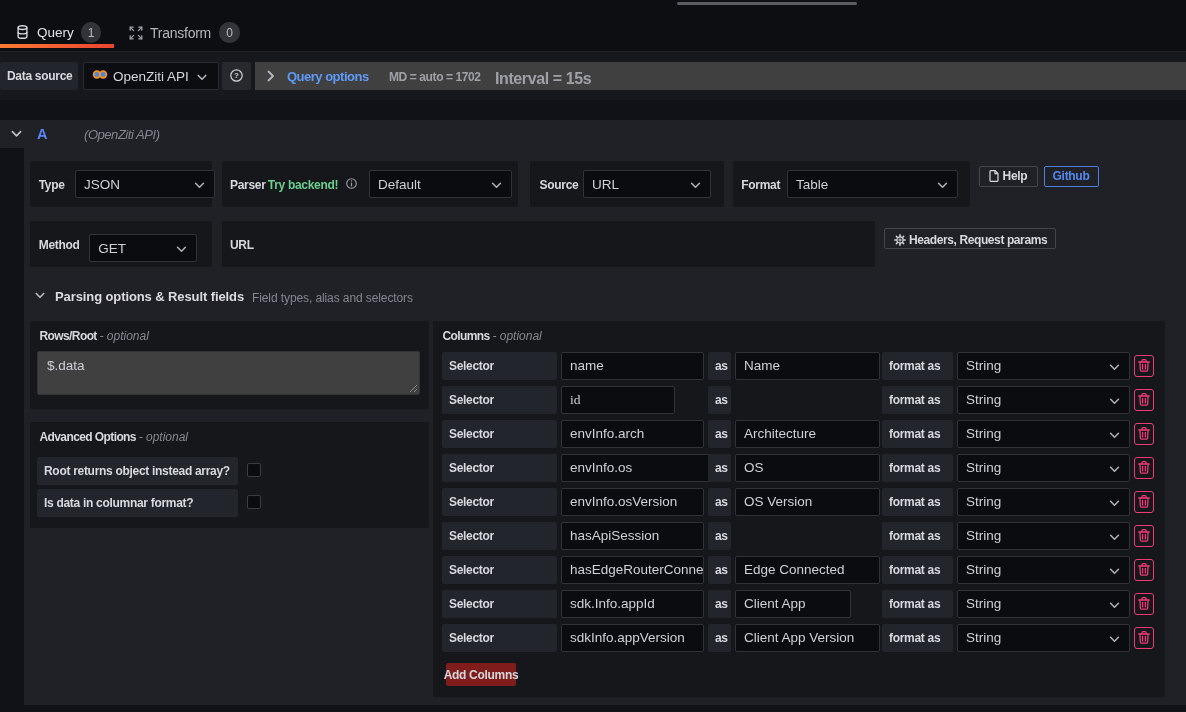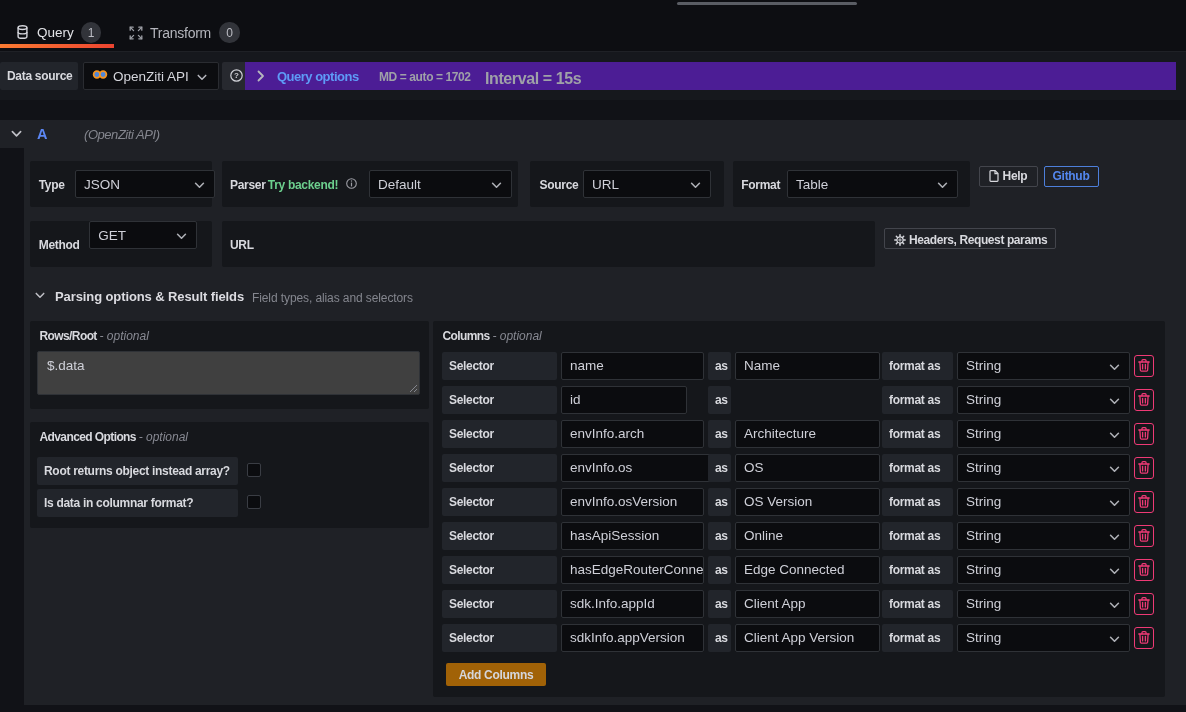--- a/index.html
+++ b/index.html
@@ -64,21 +64,21 @@
           <path d="M1.5 1.5 L6 6 L10.5 1.5" fill="none" stroke="#b7b8bf" stroke-width="1.8" stroke-linecap="round" stroke-linejoin="round"></path>
         </svg>
       </div>
     </div>
   <div class="abs" style="left:222px;top:10px;width:29px;height:28px;background:#27292f;border-radius:2px;">
       <svg class="abs" style="left:8px;top:7px;" width="13" height="13" viewBox="0 0 13 13">
         <circle cx="6.5" cy="6.5" r="5.7" fill="none" stroke="#cfd0d6" stroke-width="1.2"></circle>
         <text x="6.5" y="9.3" text-anchor="middle" font-size="8" font-weight="bold" fill="#cfd0d6" font-family="Liberation Sans">?</text>
       </svg>
     </div>
-  <div class="abs" style="left:245px;top:10px;width:931px;height:28px;background:#4c1d95;">
+  <div class="abs" style="left:255px;top:10px;width:931px;height:28px;background:#404040;">
     <div class="abs" style="left:12px;top:8px;">
         <svg width="8" height="12" viewBox="0 0 8 12">
           <path d="M1.5 1.5 L6 6 L1.5 10.5" fill="none" stroke="#b6b7bd" stroke-width="1.8" stroke-linecap="round" stroke-linejoin="round"></path>
         </svg>
       </div>
     <div class="abs" style="left:32px;top:7px;font-size:13px;font-weight:bold;letter-spacing:-0.5px;color:#5e9bf7;">Query options</div>
     <div class="abs" style="left:134px;top:7.5px;font-size:12px;font-weight:bold;letter-spacing:-0.4px;color:#9fa1a8;">MD = auto = 1702</div>
     <div class="abs" style="left:240px;top:7.5px;font-size:16px;font-weight:bold;letter-spacing:-0.4px;color:#9fa1a8;">Interval = 15s</div>
   </div>
 </div>
@@ -133,21 +133,21 @@
         <path d="M1 1.5 A0.8 0.8 0 0 1 1.8 0.7 H6.2 L9 3.5 V10.5 A0.8 0.8 0 0 1 8.2 11.3 H1.8 A0.8 0.8 0 0 1 1 10.5 Z" fill="none" stroke="#d8d9de" stroke-width="1.2"></path>
         <path d="M6 0.9 V3.7 H8.8" fill="none" stroke="#d8d9de" stroke-width="1.2"></path>
       </svg>
     <span style="font-size:12px;font-weight:bold;letter-spacing:-0.3px;color:#d8d9de;">Help</span>
     </div>
   <div class="abs" style="left:1019.5px;top:17.5px;width:55px;height:21px;border:1px solid #4d7fdb;border-radius:2px;display:flex;align-items:center;justify-content:center;">
     <span style="font-size:12px;font-weight:bold;letter-spacing:-0.3px;color:#5488f0;">Github</span>
     </div>
   <div class="box" style="left:5.5px;top:72.5px;width:182px;height:46px;"></div>
   <div class="lbl" style="left:14.7px;top:89.5px;">Method</div>
-  <div class="select" style="left:65.3px;top:73px;width:107.7px;">GET<span class="chev">
+  <div class="select" style="left:65.3px;top:86px;width:107.7px;">GET<span class="chev">
         <svg width="11" height="7" viewBox="0 0 12 8">
           <path d="M1.5 1.5 L6 6 L10.5 1.5" fill="none" stroke="#aeb0b6" stroke-width="1.8" stroke-linecap="round" stroke-linejoin="round"></path>
         </svg>
       </span></div>
   <div class="box" style="left:198px;top:72.5px;width:653px;height:46px;"></div>
   <div class="lbl" style="left:206px;top:89.5px;">URL</div>
   <div class="abs" style="left:860px;top:80px;width:172px;height:21px;border:1px solid #43454c;border-radius:2px;">
     <svg class="abs" style="left:9px;top:4.5px;" width="12" height="12" viewBox="0 0 12 12" fill="none" stroke="#d8d9de">
       <circle cx="6" cy="6" r="3.1" stroke-width="1.2"></circle>
       <circle cx="6" cy="6" r="1.1" stroke-width="1"></circle>
@@ -200,21 +200,21 @@
   <div class="abs" style="left:1110px;top:206.5px;width:20px;height:22px;border:1.5px solid #ef3a76;border-radius:3px;display:flex;align-items:center;justify-content:center;">
       <svg width="12" height="13" viewBox="0 0 12 13" fill="none" stroke="#ef3a76" stroke-width="1.3" stroke-linecap="round">
   <path d="M0.8 3 H11.2"></path>
         <path d="M4 2.8 V1.6 A0.9 0.9 0 0 1 4.9 0.7 H7.1 A0.9 0.9 0 0 1 8 1.6 V2.8"></path>
   <path d="M1.9 3.2 L2.4 11.2 A1 1 0 0 0 3.4 12.1 H8.6 A1 1 0 0 0 9.6 11.2 L10.1 3.2"></path>
   <path d="M4.6 5.4 V9.9"></path>
         <path d="M7.4 5.4 V9.9"></path>
       </svg>
     </div>
   <div class="chip" style="left:418px;top:237.5px;width:115px;">Selector</div>
-  <div class="input" style="left:537px;top:237.5px;width:126px;overflow:hidden;">id</div>
+  <div class="input" style="left:537px;top:237.5px;width:114px;overflow:hidden;font-family:Liberation Serif, serif;">id</div>
   <div class="chip" style="left:684px;top:237.5px;width:23px;">as</div>
   <div class="chip" style="left:858px;top:237.5px;width:71px;">format as</div>
   <div class="select" style="left:933px;top:237.5px;width:173px;">String<span class="chev">
         <svg width="11" height="7" viewBox="0 0 12 8">
           <path d="M1.5 1.5 L6 6 L10.5 1.5" fill="none" stroke="#aeb0b6" stroke-width="1.8" stroke-linecap="round" stroke-linejoin="round"></path>
         </svg>
       </span></div>
   <div class="abs" style="left:1110px;top:240.5px;width:20px;height:22px;border:1.5px solid #ef3a76;border-radius:3px;display:flex;align-items:center;justify-content:center;">
       <svg width="12" height="13" viewBox="0 0 12 13" fill="none" stroke="#ef3a76" stroke-width="1.3" stroke-linecap="round">
   <path d="M0.8 3 H11.2"></path>
@@ -277,21 +277,20 @@
   <path d="M0.8 3 H11.2"></path>
         <path d="M4 2.8 V1.6 A0.9 0.9 0 0 1 4.9 0.7 H7.1 A0.9 0.9 0 0 1 8 1.6 V2.8"></path>
   <path d="M1.9 3.2 L2.4 11.2 A1 1 0 0 0 3.4 12.1 H8.6 A1 1 0 0 0 9.6 11.2 L10.1 3.2"></path>
   <path d="M4.6 5.4 V9.9"></path>
         <path d="M7.4 5.4 V9.9"></path>
       </svg>
     </div>
   <div class="chip" style="left:418px;top:373.5px;width:115px;">Selector</div>
   <div class="input" style="left:537px;top:373.5px;width:143px;overflow:hidden;">hasApiSession</div>
   <div class="chip" style="left:684px;top:373.5px;width:23px;">as</div>
-  <div class="input" style="left:711px;top:373.5px;width:145px;">Online</div>
   <div class="chip" style="left:858px;top:373.5px;width:71px;">format as</div>
   <div class="select" style="left:933px;top:373.5px;width:173px;">String<span class="chev">
         <svg width="11" height="7" viewBox="0 0 12 8">
           <path d="M1.5 1.5 L6 6 L10.5 1.5" fill="none" stroke="#aeb0b6" stroke-width="1.8" stroke-linecap="round" stroke-linejoin="round"></path>
         </svg>
       </span></div>
   <div class="abs" style="left:1110px;top:376.5px;width:20px;height:22px;border:1.5px solid #ef3a76;border-radius:3px;display:flex;align-items:center;justify-content:center;">
       <svg width="12" height="13" viewBox="0 0 12 13" fill="none" stroke="#ef3a76" stroke-width="1.3" stroke-linecap="round">
   <path d="M0.8 3 H11.2"></path>
         <path d="M4 2.8 V1.6 A0.9 0.9 0 0 1 4.9 0.7 H7.1 A0.9 0.9 0 0 1 8 1.6 V2.8"></path>
@@ -315,21 +314,21 @@
   <path d="M0.8 3 H11.2"></path>
         <path d="M4 2.8 V1.6 A0.9 0.9 0 0 1 4.9 0.7 H7.1 A0.9 0.9 0 0 1 8 1.6 V2.8"></path>
   <path d="M1.9 3.2 L2.4 11.2 A1 1 0 0 0 3.4 12.1 H8.6 A1 1 0 0 0 9.6 11.2 L10.1 3.2"></path>
   <path d="M4.6 5.4 V9.9"></path>
         <path d="M7.4 5.4 V9.9"></path>
       </svg>
     </div>
   <div class="chip" style="left:418px;top:441.5px;width:115px;">Selector</div>
   <div class="input" style="left:537px;top:441.5px;width:143px;overflow:hidden;">sdk.Info.appId</div>
   <div class="chip" style="left:684px;top:441.5px;width:23px;">as</div>
-  <div class="input" style="left:711px;top:441.5px;width:145px;">Client App</div>
+  <div class="input" style="left:711px;top:441.5px;width:116px;">Client App</div>
   <div class="chip" style="left:858px;top:441.5px;width:71px;">format as</div>
   <div class="select" style="left:933px;top:441.5px;width:173px;">String<span class="chev">
         <svg width="11" height="7" viewBox="0 0 12 8">
           <path d="M1.5 1.5 L6 6 L10.5 1.5" fill="none" stroke="#aeb0b6" stroke-width="1.8" stroke-linecap="round" stroke-linejoin="round"></path>
         </svg>
       </span></div>
   <div class="abs" style="left:1110px;top:444.5px;width:20px;height:22px;border:1.5px solid #ef3a76;border-radius:3px;display:flex;align-items:center;justify-content:center;">
       <svg width="12" height="13" viewBox="0 0 12 13" fill="none" stroke="#ef3a76" stroke-width="1.3" stroke-linecap="round">
   <path d="M0.8 3 H11.2"></path>
         <path d="M4 2.8 V1.6 A0.9 0.9 0 0 1 4.9 0.7 H7.1 A0.9 0.9 0 0 1 8 1.6 V2.8"></path>
@@ -350,13 +349,13 @@
       </span></div>
   <div class="abs" style="left:1110px;top:478.5px;width:20px;height:22px;border:1.5px solid #ef3a76;border-radius:3px;display:flex;align-items:center;justify-content:center;">
       <svg width="12" height="13" viewBox="0 0 12 13" fill="none" stroke="#ef3a76" stroke-width="1.3" stroke-linecap="round">
   <path d="M0.8 3 H11.2"></path>
         <path d="M4 2.8 V1.6 A0.9 0.9 0 0 1 4.9 0.7 H7.1 A0.9 0.9 0 0 1 8 1.6 V2.8"></path>
   <path d="M1.9 3.2 L2.4 11.2 A1 1 0 0 0 3.4 12.1 H8.6 A1 1 0 0 0 9.6 11.2 L10.1 3.2"></path>
   <path d="M4.6 5.4 V9.9"></path>
         <path d="M7.4 5.4 V9.9"></path>
       </svg>
     </div>
-  <div class="abs" style="left:422px;top:515px;width:100px;height:23px;background:#a16207;border-radius:2px;display:flex;align-items:center;justify-content:center;font-size:12px;letter-spacing:-0.3px;font-weight:bold;color:#d5d6db;">Add Columns</div>
+  <div class="abs" style="left:422px;top:515px;width:70px;height:23px;background:#7f1d1d;border-radius:2px;display:flex;align-items:center;justify-content:center;font-size:12px;letter-spacing:-0.3px;font-weight:bold;color:#d5d6db;">Add Columns</div>
 </div>
 </body></html>

